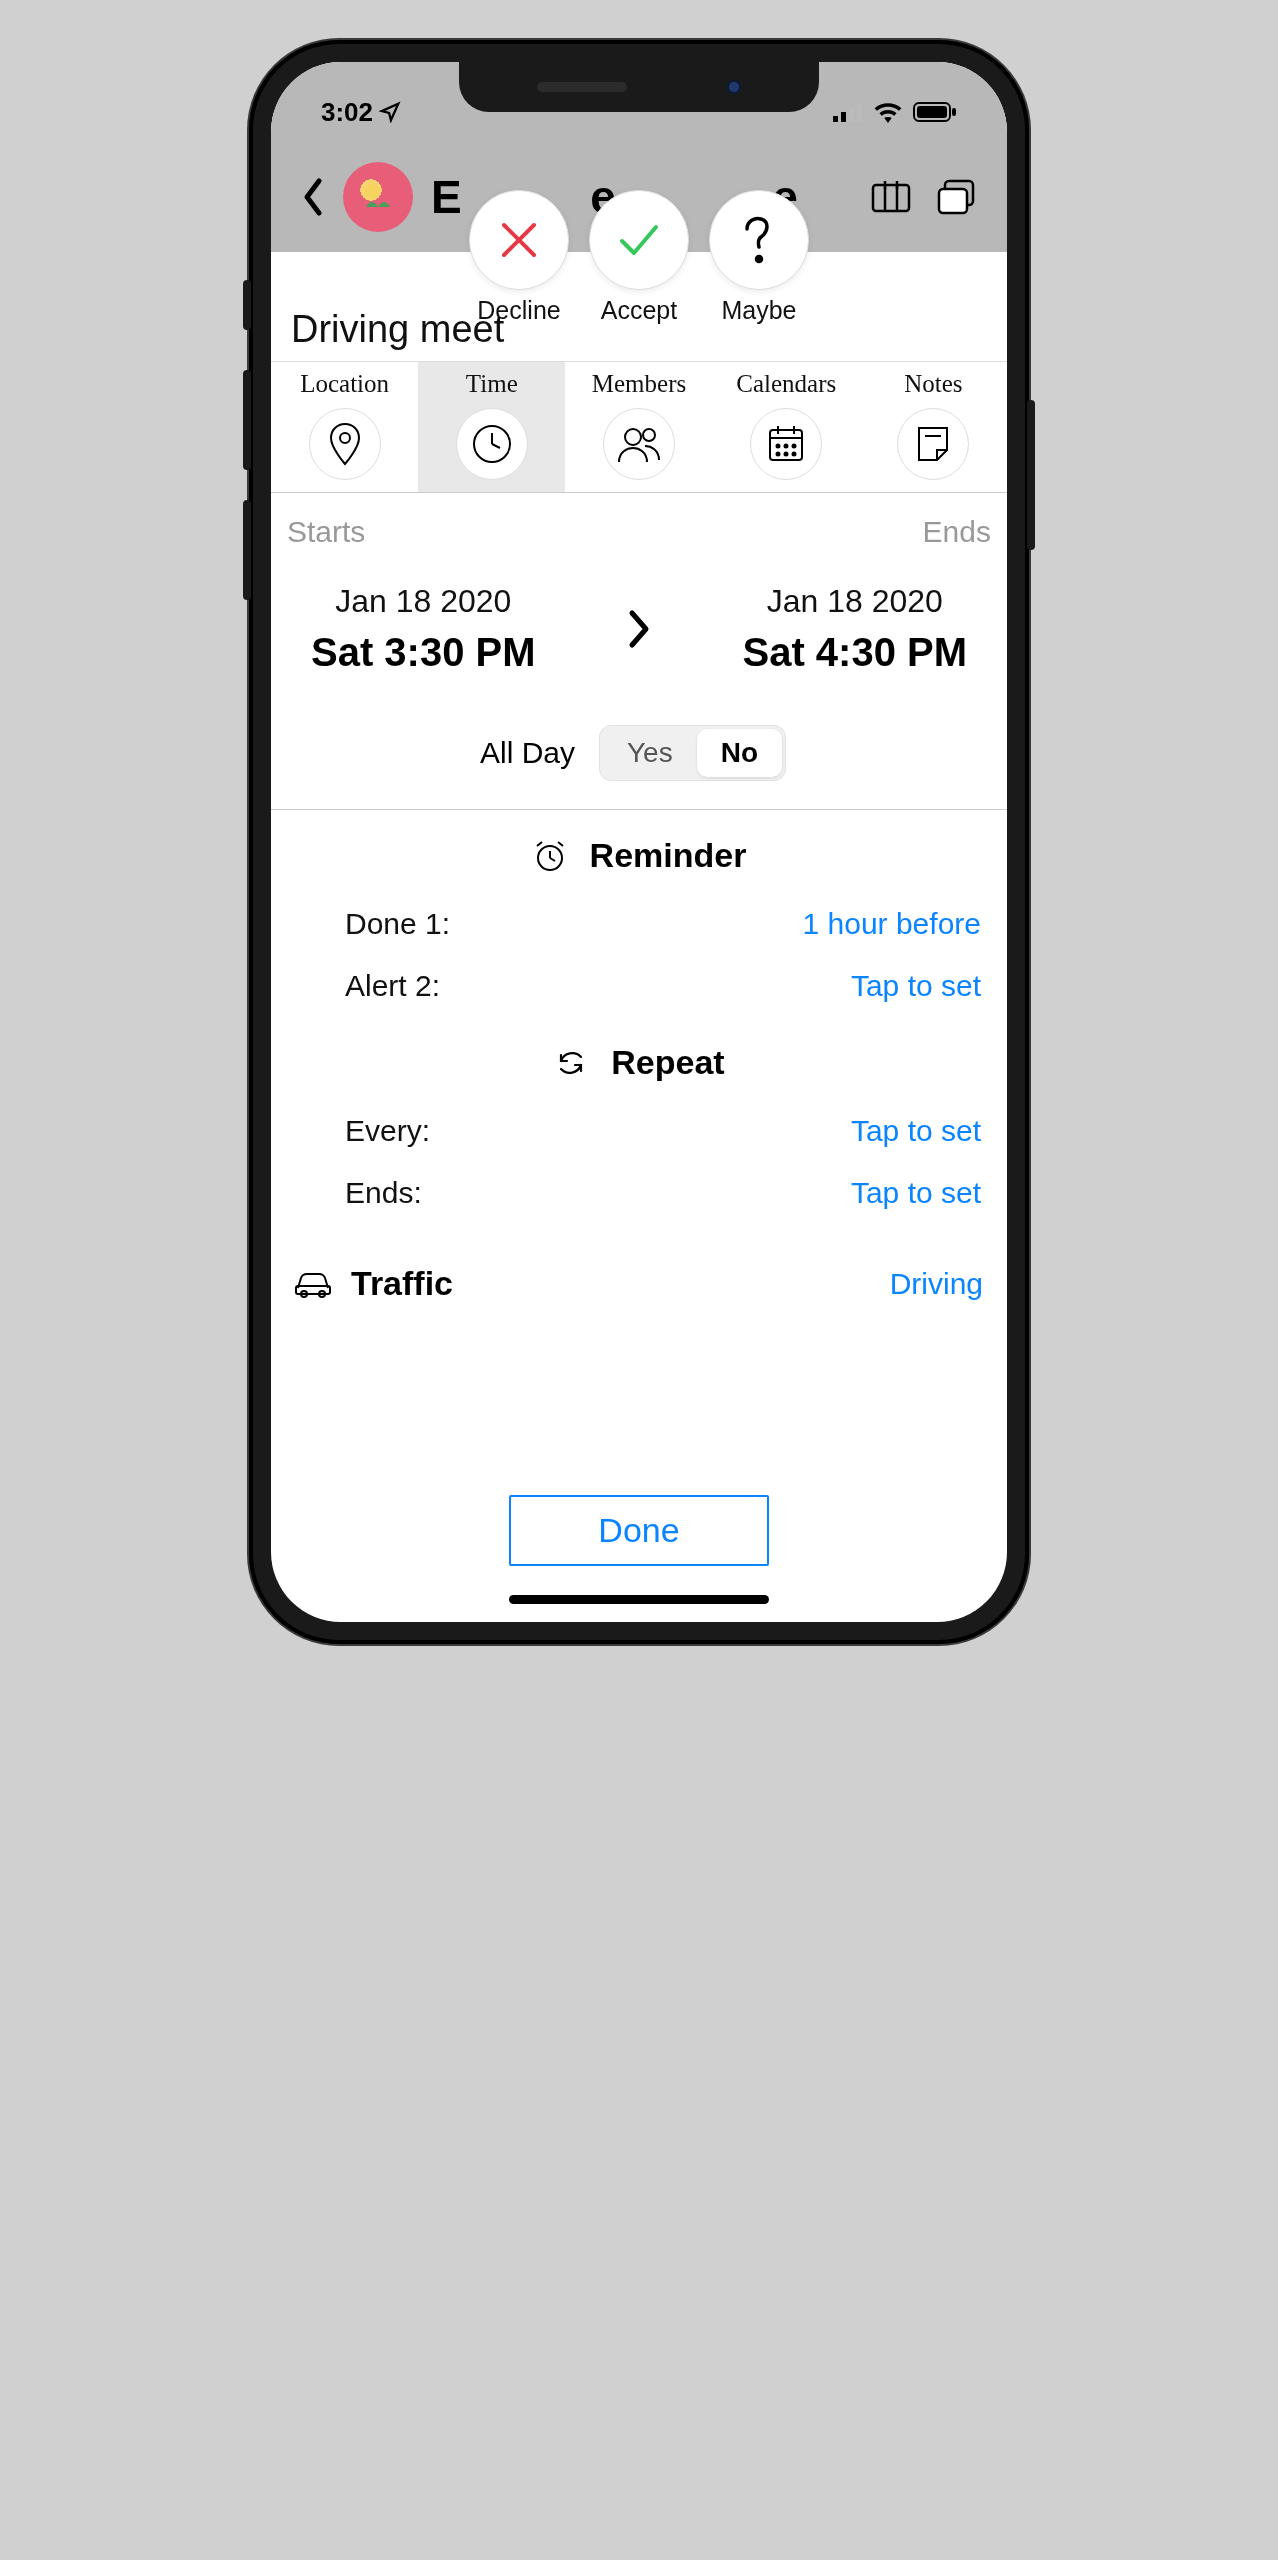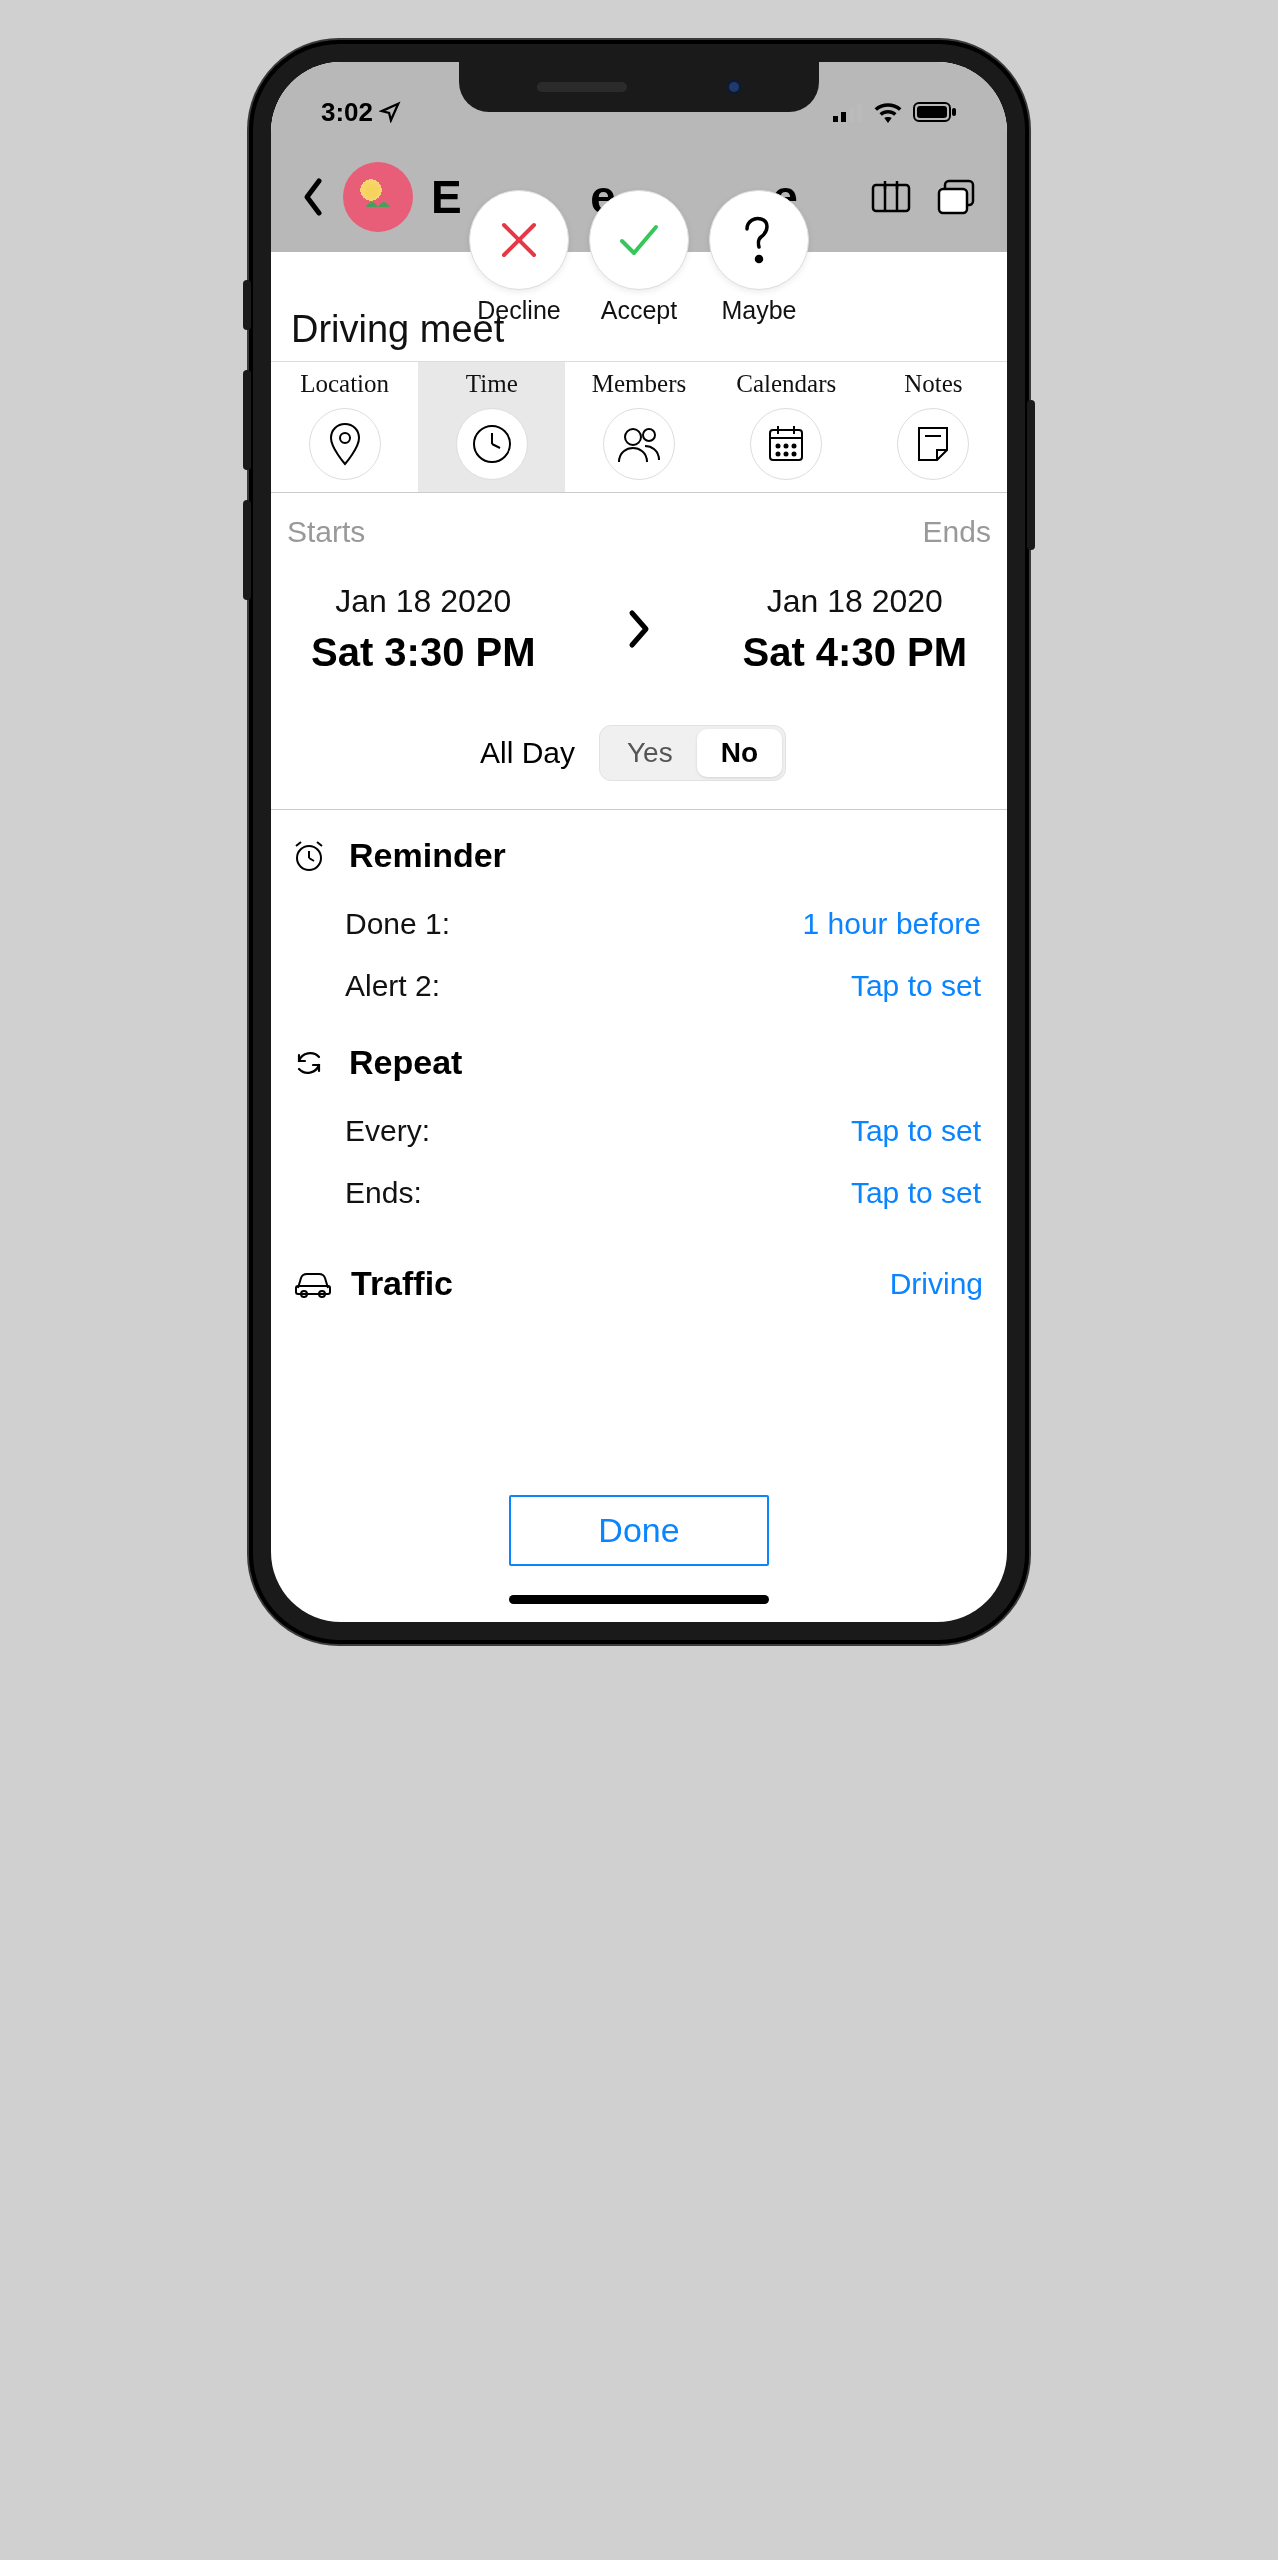--- a/index.html
+++ b/index.html
@@ -150,21 +150,21 @@
   .seg-toggle {
     display:flex; background:#f0f0f0; border-radius:12px; border:1px solid #e2e2e2;
     padding:3px; gap:0;
   }
   .seg-opt {
     padding: 8px 24px; font-size:28px; border-radius:10px; color:#555;
   }
   .seg-opt.selected { background:#fff; color:#000; font-weight:800; box-shadow:0 1px 3px rgba(0,0,0,0.12); }
 
   .section { padding: 26px 20px 0 20px; }
-  .section-header { display:flex; align-items:center; gap:22px; font-size:34px; font-weight:700; padding-bottom: 18px; }
+  .section-header { display:flex; align-items:center; gap:22px; font-size:34px; font-weight:700; padding-bottom: 18px; justify-content: center; }
   .section-header .hicon { width: 36px; display:flex; justify-content:center; }
   .row {
     display:flex; justify-content:space-between; align-items:center;
     padding: 14px 6px 14px 54px; font-size:30px;
   }
   .row-label { color:#111; }
   .row-value { color:#0a84ff; font-weight:400; }
 
   .traffic-row {
     display:flex; align-items:center; padding: 40px 24px 0 20px;

